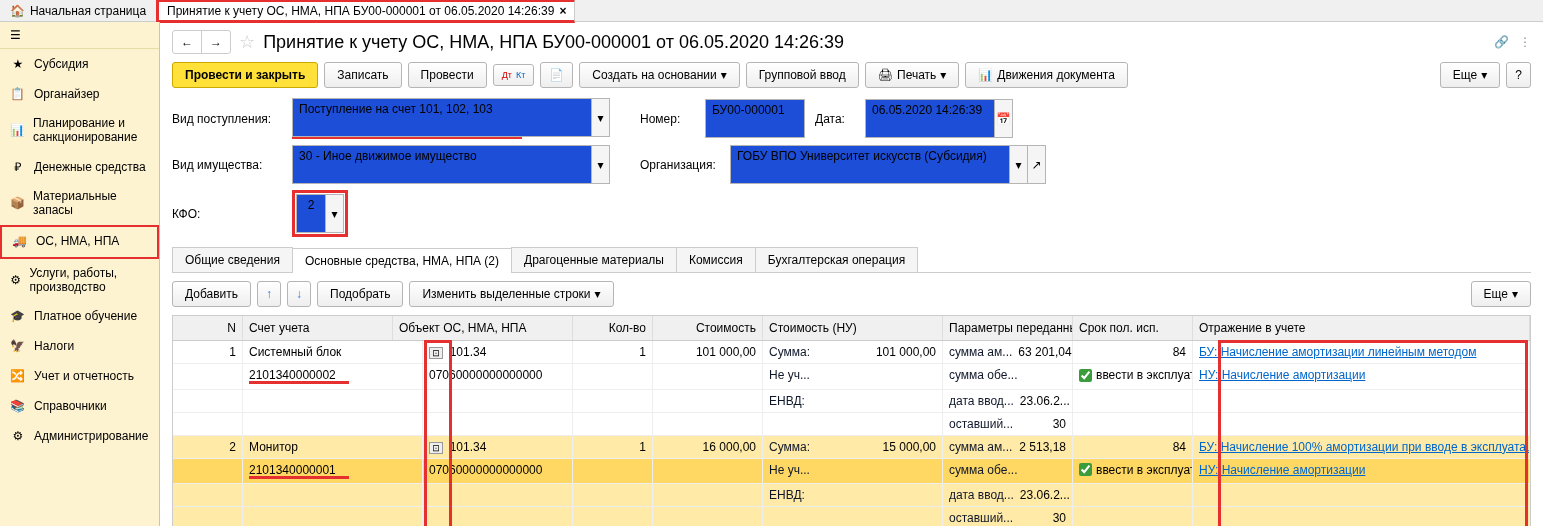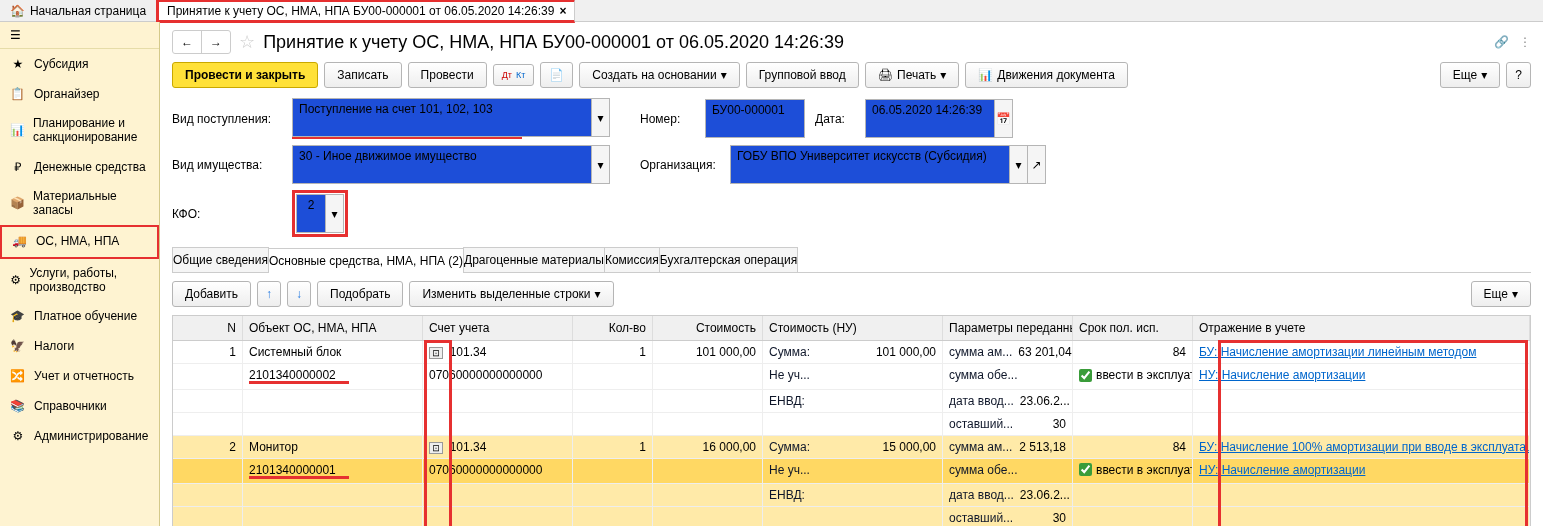--- a/index.html
+++ b/index.html
@@ -47,21 +47,21 @@
 .form-row .label { min-width: 110px; }
 .input { border: 1px solid #b5b5b5; padding: 3px 6px; background: #1d4ed8; height: 39px; }
 .input.short { width: 100px; }
 .select-wrap { display: flex; }
 .select-wrap .dd { border: 1px solid #b5b5b5; border-left: none; width: 18px; display: flex; align-items: center; justify-content: center; background: #f5f5f5; cursor: pointer; }
 .redline { border-bottom: 3px solid #e63030; margin-top: -1px; }
 .redbox { border: 3px solid #e63030; padding: 1px; }
 
 
 .tabs { display: flex; border-bottom: 1px solid #ccc; margin-top: 10px; }
-.tab { padding: 5px 0; border: 1px solid #ccc; border-bottom: none; margin-right: -1px; background: #f5f5f5; cursor: pointer; }
+.tab { padding: 5px 12px; border: 1px solid #ccc; border-bottom: none; margin-right: -1px; background: #f5f5f5; cursor: pointer; }
 .tab.active { background: #fff; position: relative; top: 1px; }
 
 
 .subtoolbar { display: flex; gap: 6px; margin: 8px 0; align-items: center; }
 
 
 .table { border: 1px solid #ccc; width: 100%; }
 .thead { display: flex; background: #f0f0f0; border-bottom: 1px solid #ccc; }
 .th { padding: 5px 6px; border-right: 1px solid #ddd; white-space: nowrap; overflow: hidden; }
 .tbody { }
@@ -247,22 +247,22 @@
       <span class="btn">Подобрать</span>
       <span class="btn"><span>Изменить выделенные строки</span> ▾</span>
       <div class="toolbar-right">
         <span class="btn"><span>Еще</span> ▾</span>
       </div>
     </div>
 
     <div class="table" style="position:relative;">
       <div class="thead">
         <div class="th col-n">N</div>
+        <div class="th col-acc">Счет учета</div>
         <div class="th col-obj">Объект ОС, НМА, НПА</div>
-        <div class="th col-acc">Счет учета</div>
         <div class="th col-qty">Кол-во</div>
         <div class="th col-cost">Стоимость</div>
         <div class="th col-costnu">Стоимость (НУ)</div>
         <div class="th col-param">Параметры переданны...</div>
         <div class="th col-srok">Срок пол. исп.</div>
         <div class="th col-refl">Отражение в учете</div>
       </div>
 
       <div class="acc-col-hl" style="left:251px; top:24px; height:192px;"></div>
 

